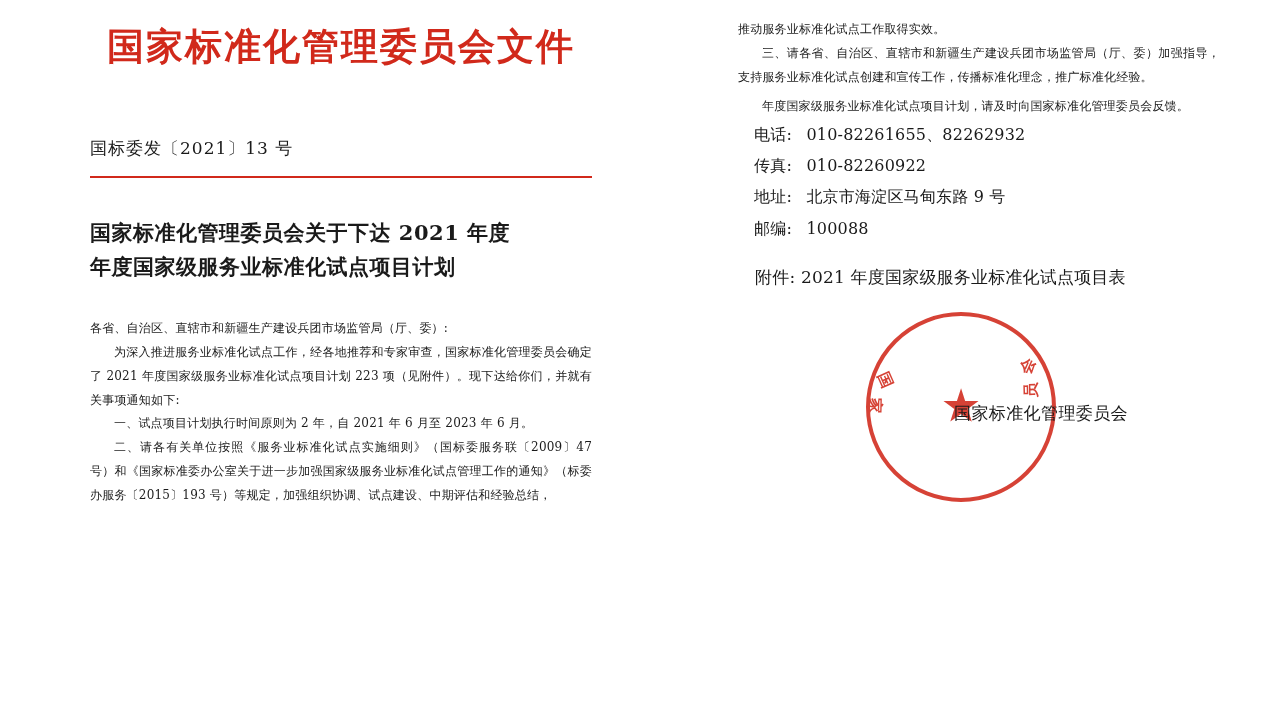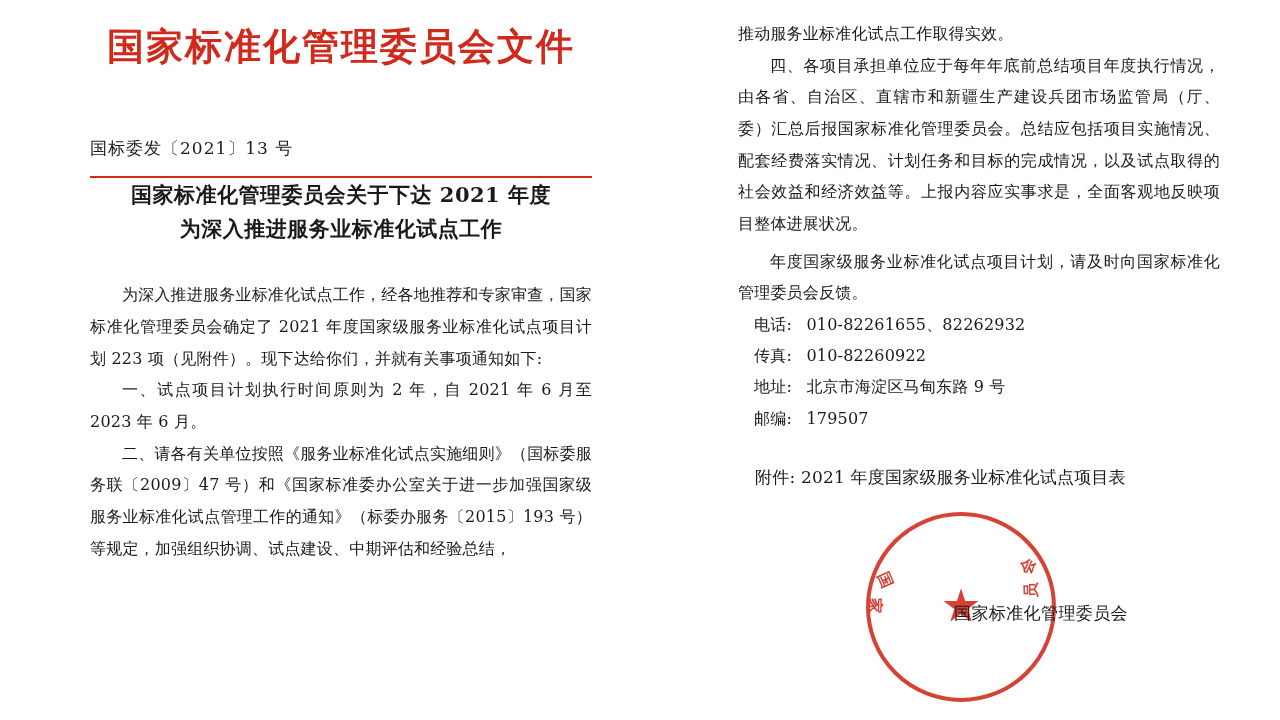--- a/index.html
+++ b/index.html
@@ -53,30 +53,30 @@
   }
   .redrule {
     margin-top: 16px;
     height: 2px;
     background: #d1291b;
     width: 100%;
   }
 
   
   .doc-title {
-    text-align: center;
     font-weight: bold;
     font-size: 21px;
     line-height: 1.6;
+    margin-top: 38px;
     letter-spacing: 0.5px;
   }
 
   
   .body-text {
-    font-size: 16px;
+    font-size: 12px;
     line-height: 1.98;
     text-align: justify;
     text-justify: inter-ideograph;
     letter-spacing: 0.2px;
   }
   .p-indent { text-indent: 2em; }
   .p-flat { text-indent: 0; }
   .gap-top { margin-top: 6px; }
 
   .col-left .body-text.first { margin-top: 34px; }
@@ -90,21 +90,21 @@
     line-height: 1.95;
     text-indent: 1em;
     letter-spacing: 0.2px;
   }
   .contact-line .lbl { margin-right: 0.9em; }
 
   .attach {
     font-size: 17px;
     line-height: 1.95;
     text-indent: 1em;
-    margin-top: 27px;
+    margin-top: 17px;
     letter-spacing: 0.2px;
   }
 
   
   .seal-area {
     position: relative;
     height: 190px;
     margin-top: 10px;
   }
   .seal {
@@ -158,50 +158,51 @@
   <div class="col col-left">
 
     <div class="masthead">国家标准化管理委员会文件</div>
 
     <div class="docnum">国标委发〔2021〕13 号</div>
 
     <div class="redrule"></div>
 
     <div class="doc-title">
       <div>国家标准化管理委员会关于下达 2021 年度</div>
-      <div>为深入推进服务业标准化试点工作</div>
+      <div>年度国家级服务业标准化试点项目计划</div>
     </div>
 
     <div class="body-text first">
+      <p class="p-flat">各省、自治区、直辖市和新疆生产建设兵团市场监管局（厅、委）:</p>
       <p class="p-indent">为深入推进服务业标准化试点工作，经各地推荐和专家审查，国家标准化管理委员会确定了 2021 年度国家级服务业标准化试点项目计划 223 项（见附件）。现下达给你们，并就有关事项通知如下:</p>
       <p class="p-indent">一、试点项目计划执行时间原则为 2 年，自 2021 年 6 月至 2023 年 6 月。</p>
       <p class="p-indent">二、请各有关单位按照《服务业标准化试点实施细则》（国标委服务联〔2009〕47 号）和《国家标准委办公室关于进一步加强国家级服务业标准化试点管理工作的通知》（标委办服务〔2015〕193 号）等规定，加强组织协调、试点建设、中期评估和经验总结，</p>
     </div>
   </div>
 
   <div class="col col-right">
 
     <div class="body-text first">
       <p class="p-flat">推动服务业标准化试点工作取得实效。</p>
-      <p class="p-indent">四、各项目承担单位应于每年年底前总结项目年度执行情况，由各省、自治区、直辖市和新疆生产建设兵团市场监管局（厅、委）汇总后报国家标准化管理委员会。总结应包括项目实施情况、配套经费落实情况、计划任务和目标的完成情况，以及试点取得的社会效益和经济效益等。上报内容应实事求是，全面客观地反映项目整体进展状况。</p>
+      <p class="p-indent">三、请各省、自治区、直辖市和新疆生产建设兵团市场监管局（厅、委）加强指导，支持服务业标准化试点创建和宣传工作，传播标准化理念，推广标准化经验。</p>
       <p class="p-indent gap-top">年度国家级服务业标准化试点项目计划，请及时向国家标准化管理委员会反馈。</p>
     </div>
 
     <div class="contacts">
       <div class="contact-line">
         <span class="lbl">电话:</span><span>010-82261655、82262932</span>
       </div>
       <div class="contact-line">
         <span class="lbl">传真:</span><span>010-82260922</span>
       </div>
       <div class="contact-line">
         <span class="lbl">地址:</span><span>北京市海淀区马甸东路 9 号</span>
       </div>
       <div class="contact-line">
-        <span class="lbl">邮编:</span><span>179507</span>
+        <span class="lbl">邮编:</span><span>100088</span>
       </div>
     </div>
 
     <div class="attach">附件: 2021 年度国家级服务业标准化试点项目表</div>
 
     <div class="seal-area">
       <div class="seal">
         <div class="star">★</div>
         <div class="seal-text" id="seal-ring">
             <span style="transform: translate(-62.1211px, -27.6581px) translate(-50%, -50%) rotate(66deg);">国</span>

